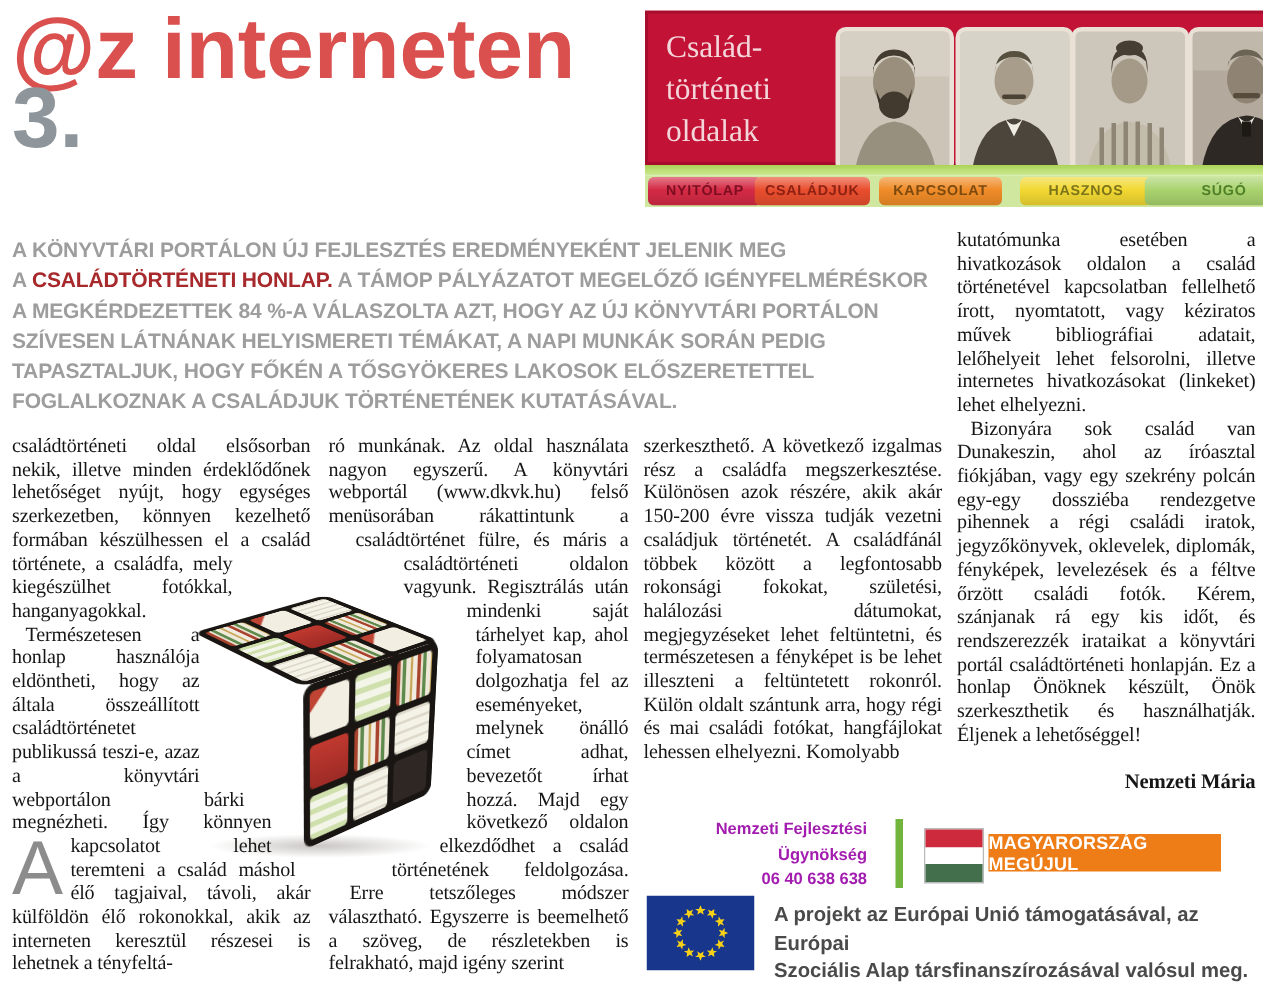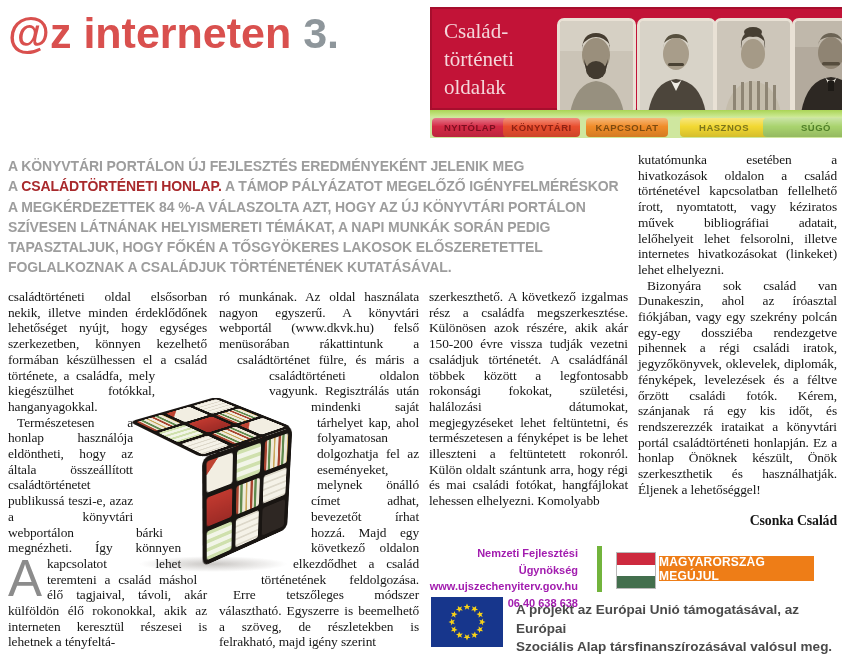--- a/index.html
+++ b/index.html
@@ -4,21 +4,21 @@
 <style>
   html,body{margin:0;padding:0;background:#ffffff;}
   #page{position:relative;width:842px;height:662px;background:#ffffff;overflow:hidden;
         font-family:"Liberation Serif",serif;}
 
   
   #masthead{position:absolute;left:8px;top:10px;width:385px;}
   #masthead .title{font-family:"Liberation Sans",sans-serif;font-weight:700;
         font-size:62px;line-height:66px;color:#a33130;letter-spacing:1px;}
   #masthead .subline{font-family:"Liberation Sans",sans-serif;font-weight:700;
-        font-size:43px;line-height:46px;letter-spacing:0px;color:#d9504e;}
+        font-size:57px;line-height:46px;letter-spacing:0px;color:#d9504e;}
   #masthead .issue{color:#8e969b;}
 
   
   #siteshot{position:absolute;left:394px;top:7px;width:441px;height:131px;margin-left:36px;}
   #siteshot .redarea{position:absolute;left:0;top:0;width:441px;height:103px;
         background:#c21337;box-shadow:inset 0 0 0 2px #a60e2d;}
   #siteshot .sitelogo{position:absolute;left:14px;top:10px;color:#f4d6da;
         font-family:"Liberation Serif",serif;font-size:21px;line-height:28px;}
   .photo{position:absolute;top:11px;width:73px;height:92px;border:3px solid #e9e1d5;
         border-radius:7px;overflow:hidden;background:#cfc8bb;}
@@ -157,21 +157,21 @@
             <rect x="33" y="60" width="6" height="10" fill="#1d1a16"></rect>
             <ellipse cx="36" cy="32" rx="13" ry="16" fill="#8f8473"></ellipse>
             <path d="M23 26 Q25 12 36 12 Q47 12 49 26 L48 20 Q43 16 36 16 Q29 16 24 20 Z" fill="#6b6354"></path>
             <rect x="27" y="41" width="18" height="3.5" rx="1.7" fill="#554c3d"></rect>
           </svg>
       </div>
     </div>
     <div class="greenstrip"></div>
     <div class="tabbar">
       <div class="tab" style="left: 2px; width: 76px; background-color: rgb(212, 42, 69); color: rgb(124, 14, 32);">NYITÓLAP</div>
-      <div class="tab" style="left: 73px; width: 77px; background-color: rgb(233, 78, 46); color: rgb(141, 33, 19);">KÖNYVTÁRI</div>
+      <div class="tab" style="left: 73px; width: 77px; background-color: rgb(233, 78, 46); color: rgb(141, 33, 19);">CSALÁDJUK</div>
       <div class="tab" style="left: 156px; width: 82px; background-color: rgb(240, 140, 40); color: rgb(124, 74, 16);">KAPCSOLAT</div>
       <div class="tab" style="left: 250px; width: 88px; background-color: rgb(242, 216, 50); color: rgb(125, 117, 28);">HASZNOS</div>
       <div class="tab" style="left: 333px; width: 106px; background-color: rgb(169, 211, 110); color: rgb(79, 127, 40);">SÚGÓ</div>
     </div>
   </div>
 
   <div id="intro"><span>A KÖNYVTÁRI PORTÁLON ÚJ FEJLESZTÉS EREDMÉNYEKÉNT JELENIK MEG</span><br><span>A </span><span class="hl">CSALÁDTÖRTÉNETI HONLAP.</span><span> A TÁMOP PÁLYÁZATOT MEGELŐZŐ IGÉNYFELMÉRÉSKOR A MEGKÉRDEZETTEK 84 %-A VÁLASZOLTA AZT, HOGY AZ ÚJ KÖNYVTÁRI PORTÁLON SZÍVESEN LÁTNÁNAK HELYISMERETI TÉMÁKAT, A NAPI MUNKÁK SORÁN PEDIG TAPASZTALJUK, HOGY FŐKÉN A TŐSGYÖKERES LAKOSOK ELŐSZERETETTEL FOGLALKOZNAK A CSALÁDJUK TÖRTÉNETÉNEK KUTATÁSÁVAL.</span></div>
 
   <div class="col" id="col1">
     <div class="sp-r" style="height:94px;"></div>
@@ -197,21 +197,21 @@
     <p>ró munkának. Az oldal használata nagyon egyszerű. A könyvtári webportál (www.dkvk.hu) felső menüsorában rákattintunk a családtörténet fülre, és máris a családtörténeti oldalon vagyunk. Regisztrálás után mindenki saját tárhelyet kap, ahol folyamatosan dolgozhatja fel az eseményeket, melynek önálló címet adhat, bevezetőt írhat hozzá. Majd egy következő oldalon elkezdődhet a család történetének feldolgozása. Erre tetszőleges módszer választható. Egyszerre is beemelhető a szöveg, de részletekben is felrakható, majd igény szerint</p>
   </div>
 
   <div class="col" id="col3">
     <p>szerkeszthető. A következő izgalmas rész a családfa megszerkesztése. Különösen azok részére, akik akár 150-200 évre vissza tudják vezetni családjuk történetét. A családfánál többek között a legfontosabb rokonsági fokokat, születési, halálozási dátumokat, megjegyzéseket lehet feltüntetni, és természetesen a fényképet is be lehet illeszteni a feltüntetett rokonról. Külön oldalt szántunk arra, hogy régi és mai családi fotókat, hangfájlokat lehessen elhelyezni. Komolyabb</p>
   </div>
 
   <div class="col" id="col4">
     <p>kutatómunka esetében a hivatkozások oldalon a család történetével kapcsolatban fellelhető írott, nyomtatott, vagy kéziratos művek bibliográfiai adatait, lelőhelyeit lehet felsorolni, illetve internetes hivatkozásokat (linkeket) lehet elhelyezni.</p>
     <p class="ind">Bizonyára sok család van Dunakeszin, ahol az íróasztal fiókjában, vagy egy szekrény polcán egy-egy dossziéba rendezgetve pihennek a régi családi iratok, jegyzőkönyvek, oklevelek, diplomák, fényképek, levelezések és a féltve őrzött családi fotók. Kérem, szánjanak rá egy kis időt, és rendszerezzék irataikat a könyvtári portál családtörténeti honlapján. Ez a honlap Önöknek készült, Önök szerkeszthetik és használhatják. Éljenek a lehetőséggel!</p>
-    <div id="signature">Csonka Család</div>
+    <div id="signature">Nemzeti Mária</div>
   </div>
 
   <div id="cube-scene">
     <div id="cube-shadow"></div>
     <div id="cube">
       <div class="face front">
           <div class="st st-a"></div>
           <div class="st st-c"></div>
           <div class="st st-b"></div>
           <div class="st st-e"></div>
@@ -241,21 +241,20 @@
           <div class="st st-b"></div>
           <div class="st st-d"></div>
           <div class="st st-b"></div>
           <div class="st st-a"></div>
         </div>
     </div>
   </div>
 
   <div id="agency">
     <div>Nemzeti Fejlesztési Ügynökség</div>
-    <div>www.ujszechenyiterv.gov.hu</div>
     <div>06 40 638 638</div>
   </div>
   <div id="green-divider"></div>
   <div id="hu-flag">
     <div class="r"></div>
       <div class="w"></div>
       <div class="g"></div>
   </div>
   <div id="renewal">MAGYARORSZÁG MEGÚJUL</div>
   <div id="eu-flag">

